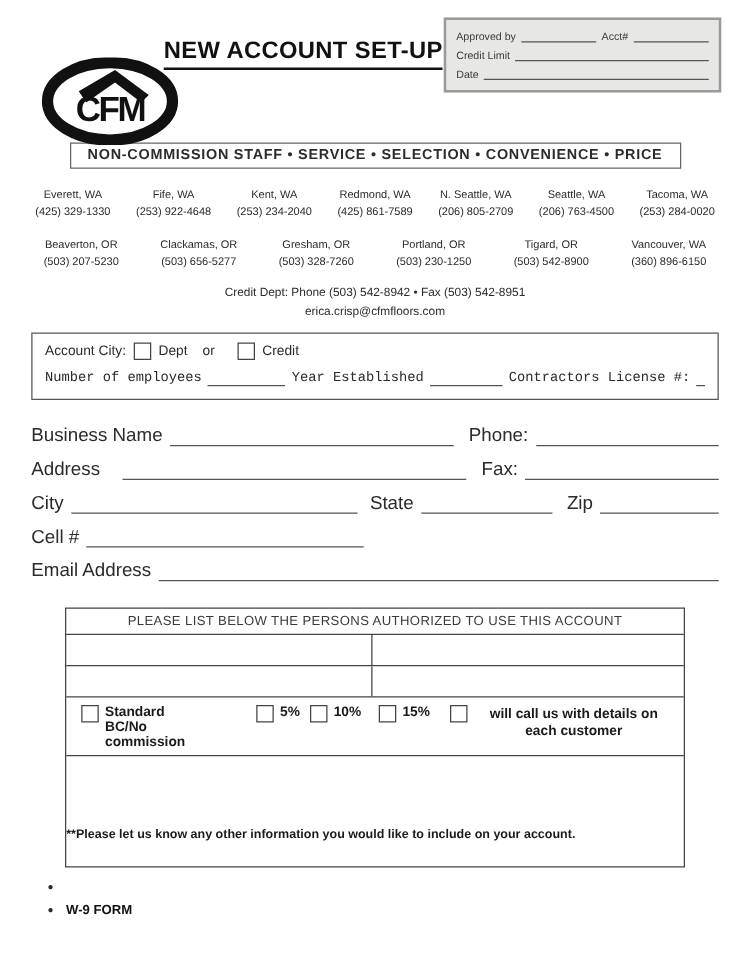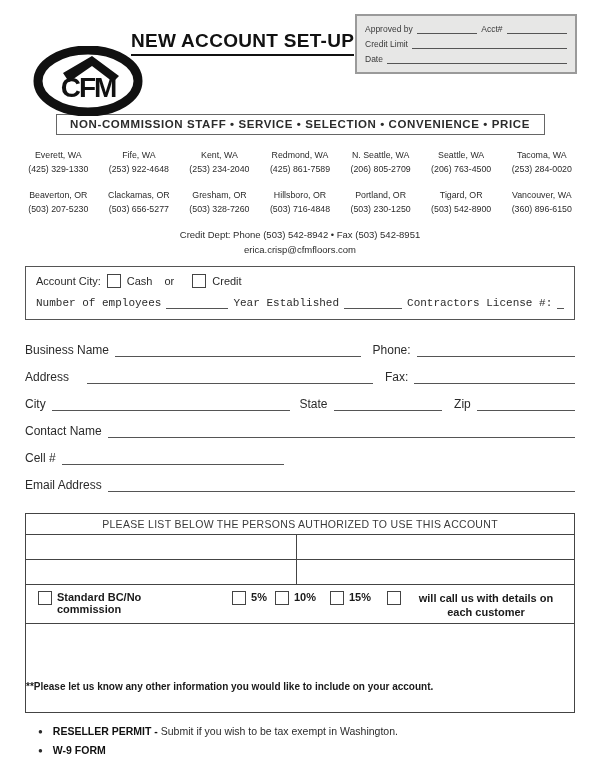--- a/index.html
+++ b/index.html
@@ -43,24 +43,24 @@
     padding:7px 10px 10px 10px; font-size:11px; color:#2b2b2b;
   }
   .acctbox .line1 { display:flex; align-items:center; gap:6px; margin-bottom:9px; }
   .acctbox .line2 { display:flex; align-items:flex-end; gap:5px;font-family:Liberation Mono, monospace; }
   .cb {
     width:14px; height:14px; border:1.2px solid #444; background:#fff;
     display:inline-block; flex:0 0 auto;
   }
   .nowrap { white-space:nowrap; }
   
-  .fields { width:550px; margin:21px auto 0 auto; font-size:12px; color:#2b2b2b; }
+  .fields { width:550px; margin:21px auto 0 auto; font-size:15px; color:#2b2b2b; }
   .frow { display:flex; align-items:flex-end; gap:6px; margin-bottom:11px; height:16px; }
   
-  .authtable { width:550px; margin:21px auto 0 auto; border:1.5px solid #444; }
+  .authtable { width:496px; margin:21px auto 0 auto; border:1.5px solid #444; }
   .auth-head {
     text-align:center; font-size:10.5px; color:#3a3a3a; letter-spacing:0.3px;
     padding:4px 0; border-bottom:1.5px solid #444;
   }
   .auth-row { display:flex; height:25px; border-bottom:1.5px solid #444; }
   .auth-cell-l { width:49.5%; border-right:1.5px solid #444; }
   .auth-cell-r { flex:1; }
   .quote-bar {
     background:#141414; color:#fff; text-align:center; font-weight:bold;
     font-size:12.5px; padding:3px 0; letter-spacing:0.2px;
@@ -121,37 +121,36 @@
       <div class="loc"><span>Kent, WA</span><br><span>(253) 234-2040</span></div>
       <div class="loc"><span>Redmond, WA</span><br><span>(425) 861-7589</span></div>
       <div class="loc"><span>N. Seattle, WA</span><br><span>(206) 805-2709</span></div>
       <div class="loc"><span>Seattle, WA</span><br><span>(206) 763-4500</span></div>
       <div class="loc"><span>Tacoma, WA</span><br><span>(253) 284-0020</span></div>
     </div>
     <div class="loc-row">
       <div class="loc"><span>Beaverton, OR</span><br><span>(503) 207-5230</span></div>
       <div class="loc"><span>Clackamas, OR</span><br><span>(503) 656-5277</span></div>
       <div class="loc"><span>Gresham, OR</span><br><span>(503) 328-7260</span></div>
-      <div class="loc"><span>Hillsboro, OR</span><br><span>(503) 716-4848</span></div>
       <div class="loc"><span>Portland, OR</span><br><span>(503) 230-1250</span></div>
       <div class="loc"><span>Tigard, OR</span><br><span>(503) 542-8900</span></div>
       <div class="loc"><span>Vancouver, WA</span><br><span>(360) 896-6150</span></div>
     </div>
   </div>
 
   <div class="creditdept">
     <div>Credit Dept:  Phone (503) 542-8942  •  Fax (503) 542-8951</div>
     <div>erica.crisp@cfmfloors.com</div>
   </div>
 
   <div class="acctbox">
     <div class="line1">
       <span class="nowrap">Account City:</span>
       <span class="cb"></span>
-      <span class="nowrap">Cash</span>
+      <span class="nowrap">Dept</span>
       <span class="nowrap" style="margin-left:6px">or</span>
       <span class="cb" style="margin-left:12px"></span>
       <span class="nowrap">Credit</span>
     </div>
     <div class="line2">
       <span class="nowrap">Number of employees</span>
       <span class="u" style="width:62px"></span>
       <span class="nowrap">Year Established</span>
       <span class="u" style="width:58px"></span>
       <span class="nowrap">Contractors License #:</span>
@@ -174,24 +173,20 @@
     </div>
     <div class="frow">
       <span class="nowrap">City</span>
       <span class="u" style="flex:2.3"></span>
       <span class="nowrap" style="margin-left:4px">State</span>
       <span class="u" style="flex:1.05"></span>
       <span class="nowrap" style="margin-left:6px">Zip</span>
       <span class="u" style="flex:0.95"></span>
     </div>
     <div class="frow">
-      <span class="nowrap">Contact Name</span>
-      <span class="u uf"></span>
-    </div>
-    <div class="frow">
       <span class="nowrap">Cell #</span>
       <span class="u" style="width:222px"></span>
     </div>
     <div class="frow">
       <span class="nowrap">Email Address</span>
       <span class="u uf"></span>
     </div>
   </div>
 
   <div class="authtable">
@@ -230,21 +225,20 @@
     </div>
 
     <div class="bigbox">
       <div class="note">**Please let us know any other information you would like to include on your account.</div>
     </div>
   </div>
 
   <div class="footer">
     <div class="fitem">
       <span class="bullet">●</span>
-      <span><span class="b">RESELLER PERMIT -</span> <span>Submit if you wish to be tax exempt in Washington.</span></span>
     </div>
     <div class="fitem">
       <span class="bullet">●</span>
       <span class="b">W-9 FORM</span>
     </div>
   </div>
 
 </div>
 
 </body></html>

